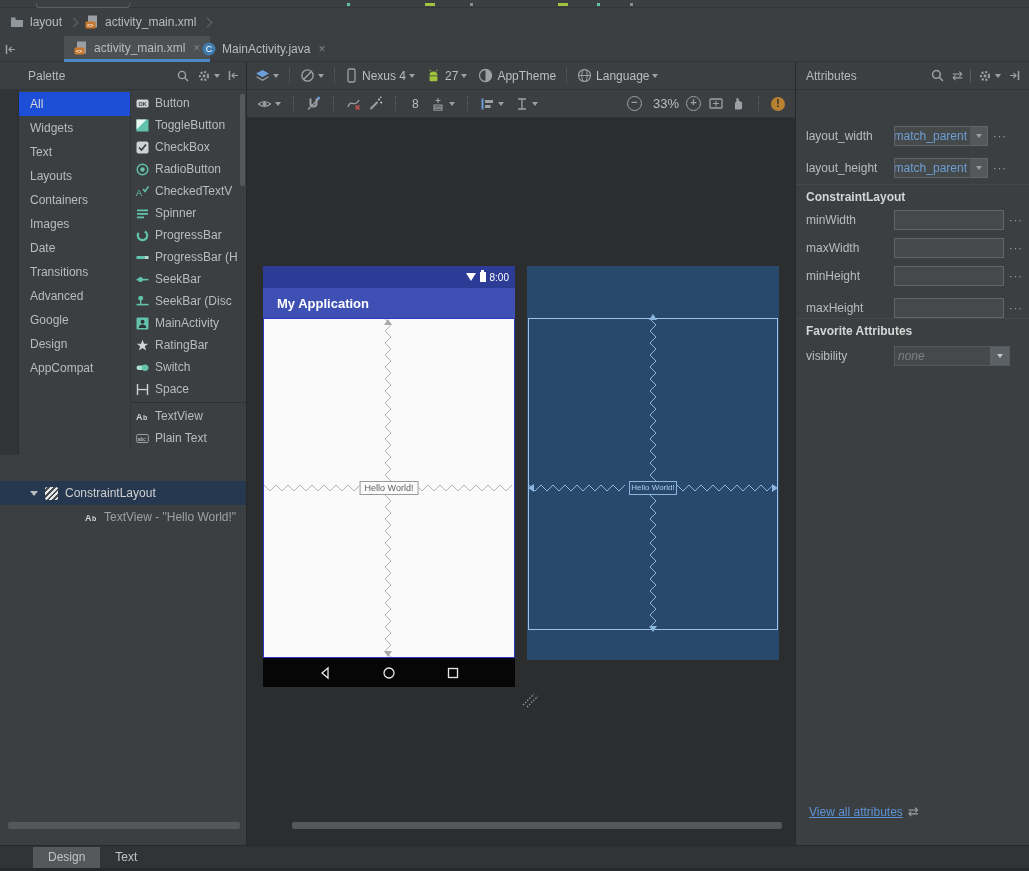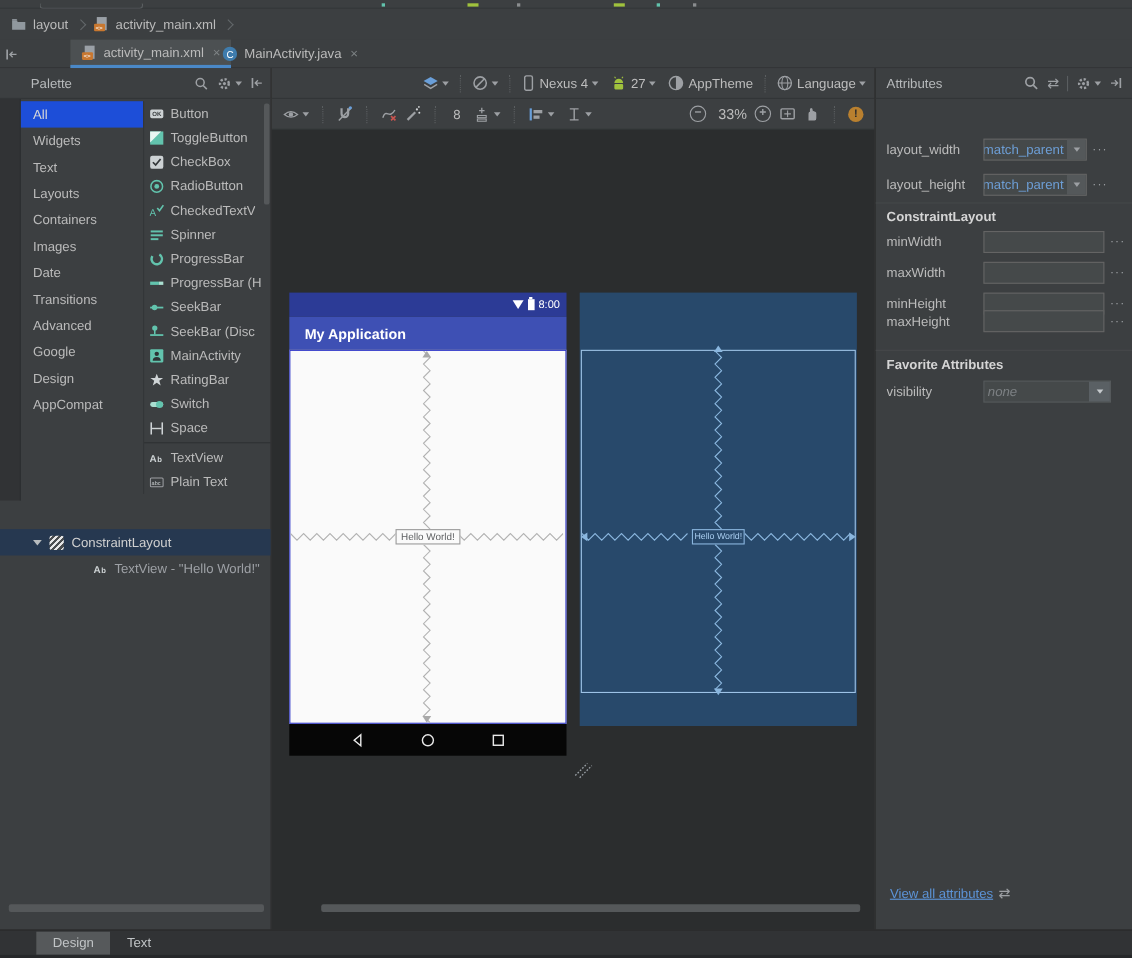--- a/index.html
+++ b/index.html
@@ -41,21 +41,21 @@
   .ct-row1 { height:24px; display:flex; align-items:center; gap:7px; padding-left:30px; background:#263850; color:#d0d0d0; }
   .ct-row2 { height:24px; display:flex; align-items:center; gap:6px; padding-left:85px; color:#9da0a5; white-space:nowrap; }
   .caret-down { width:0; height:0; border-left:4px solid transparent; border-right:4px solid transparent; border-top:5px solid #b8bcbe; }
   .stripe-icon { width:13px; height:13px; border-radius:2px; background:repeating-linear-gradient(135deg,#e6e6e6 0 2px,#4a4d4f 2px 4px); }
   #lp-hscroll { position:absolute; left:8px; top:760px; width:232px; height:7px; background:#55585a; border-radius:2px; }
   .hdr-title { flex:1; color:#b7babc; }
   .hdr-icons { display:flex; align-items:center; gap:7px; }
 
   
   #design-surface { left:247px; top:62px; width:548px; height:783px; background:#3c3f41; }
-  #dtoolbar1 { position:absolute; left:0; top:0; width:548px; height:28px; border-bottom:1px solid #323537; display:flex; align-items:center; padding:0 8px; gap:5px;justify-content:flex-end; }
+  #dtoolbar1 { position:absolute; left:0; top:0; width:548px; height:28px; border-bottom:1px solid #323537; display:flex; align-items:center; padding:0 8px; gap:5px; }
   #dtoolbar2 { position:absolute; left:0; top:28px; width:548px; height:28px; border-bottom:1px solid #323537; display:flex; align-items:center; padding:0 10px; gap:7px; }
   .vsep { width:1px; height:16px; border-left:1px dotted #5a5e60; margin:0 5px; }
   .dd { width:0; height:0; border-left:3.5px solid transparent; border-right:3.5px solid transparent; border-top:4px solid #9da0a4; margin-left:3px; }
   .tbtxt { color:#bdbdbd; margin-left:4px; white-space:nowrap; }
   .spacer { flex:1; }
   .circle-btn { width:15px; height:15px; border:1.5px solid #9da0a4; border-radius:50%; color:#9da0a4; font-size:11px; line-height:11px; text-align:center; font-weight:bold; }
   #err-badge { width:14px; height:14px; border-radius:50%; background:#b9802f; color:#2b2b2b; font-weight:bold; font-size:10px; line-height:14px; text-align:center; }
 
   #canvas { position:absolute; left:0; top:56px; width:548px; height:727px; background:#2b2d2e; overflow:hidden; }
   #design-view { position:absolute; left:16px; top:148px; width:252px; height:421px; }
@@ -595,21 +595,21 @@
     <div class="arow" style="top:172px;">
       <span class="alabel">maxWidth</span>
       <input class="ainput" style="width: 110px;">
       <span class="more-btn">···</span>
     </div>
     <div class="arow" style="top:200px;">
       <span class="alabel">minHeight</span>
       <input class="ainput" style="width: 110px;">
       <span class="more-btn">···</span>
     </div>
-    <div class="arow" style="top:216px;">
+    <div class="arow" style="top:232px;">
       <span class="alabel">maxHeight</span>
       <input class="ainput" style="width: 110px;">
       <span class="more-btn">···</span>
     </div>
 
     <div class="asection" style="top:256px;">Favorite Attributes</div>
 
     <div class="arow" style="top:280px;">
       <span class="alabel">visibility</span>
       <span class="combo" style="width:116px; border-color:#55595b;font-style:italic;">

